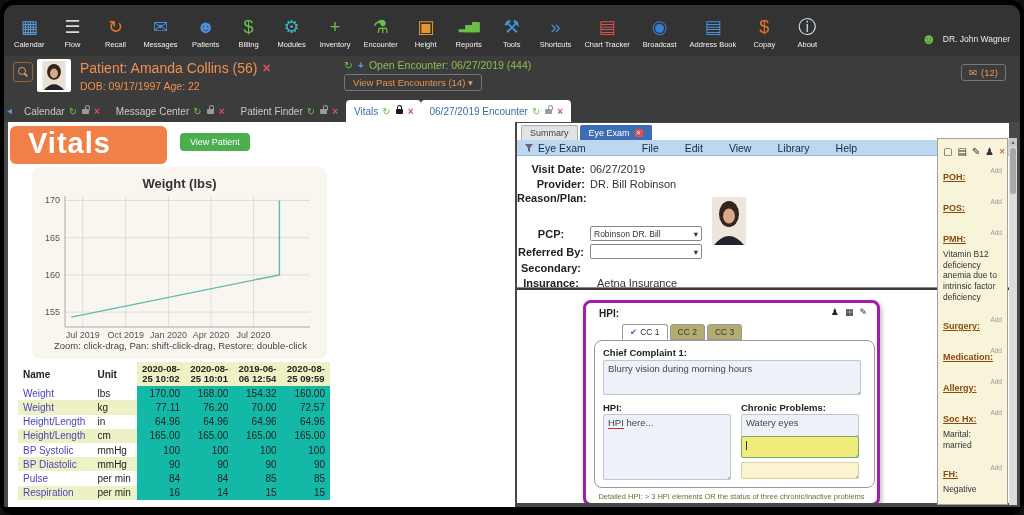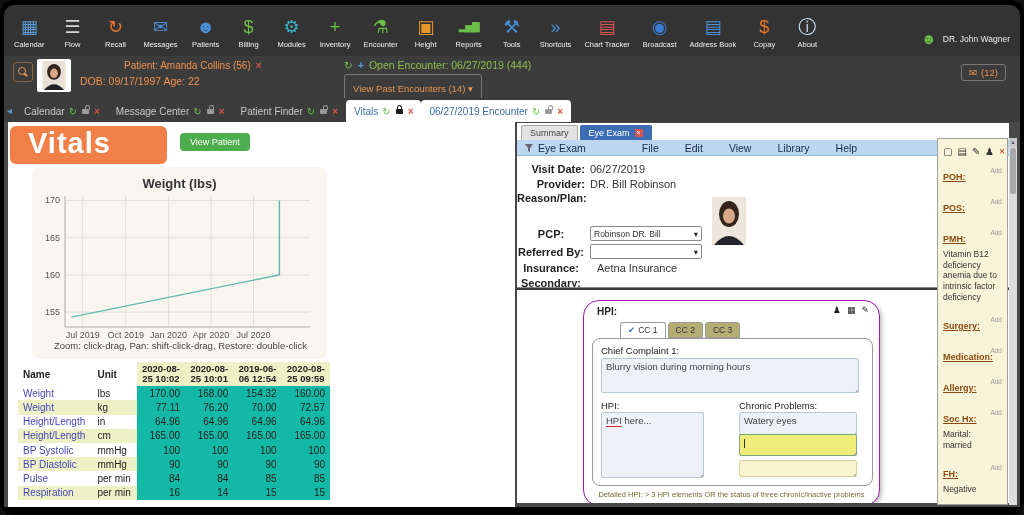--- a/index.html
+++ b/index.html
@@ -21,29 +21,29 @@
 
   
   .patient-bar { left:4px; top:56px; width:1016px; height:42px; background:#3c3c3c; }
   .search-btn { position:absolute; left:9px; top:6px; width:20px; height:20px; border:1px solid #8a6a3c; border-radius:3px; display:flex; align-items:center; justify-content:center; cursor:pointer; }
   .mag { position:relative; width:11px; height:11px; }
   .mag::before { content:""; position:absolute; left:0; top:0; width:6px; height:6px; border:1.5px solid #e8954f; border-radius:50%; }
   .mag::after { content:""; position:absolute; left:6.5px; top:7.5px; width:4px; height:1.5px; background:#e8954f; transform:rotate(45deg); }
   .pb-photo { position:absolute; left:33px; top:3px; width:34px; height:33px; background:#fff; border-radius:2px; padding:2px; }
   .pb-photo svg { width:100%; height:100%; }
   .pb-text { position:absolute; left:76px; top:4px; }
-  .pb-line1 { color:#f0914f; font-size:10px;margin-left:44px; }
+  .pb-line1 { color:#f0914f; font-size:14px; }
   .pb-line1 .x { color:#d9534f; font-weight:bold; margin-left:5px; cursor:pointer; }
   .pb-line2 { color:#f0914f; font-size:10.5px; margin-top:4px; }
   .enc-block { position:absolute; left:340px; top:3px; }
   .enc-line1 { font-size:10.5px; display:flex; gap:5px; align-items:center; }
   .enc-line1 .r { color:#6abf4b; cursor:pointer; }
   .enc-line1 .p { color:#5b9bd5; font-weight:bold; cursor:pointer; }
   .enc-line1 .t { color:#8fbf4d; }
-  .view-past { margin-top:3px; display:inline-block; border:1px solid #777; border-radius:3px; padding:8px 8px; color:#e8954f; font-size:9.5px; cursor:pointer; }
+  .view-past { margin-top:3px; display:inline-block; border:1px solid #777; border-radius:3px; padding:2px 8px; color:#e8954f; font-size:9.5px; cursor:pointer; }
   .mail-btn { position:absolute; left:957px; top:8px; border:1px solid #777; border-radius:3px; padding:2px 7px; color:#e8954f; font-size:9.5px; cursor:pointer; display:flex; gap:4px; align-items:center; }
 
   
   .tab-bar { left:4px; top:98px; width:1016px; height:24px; background:#3c3c3c; display:flex; align-items:flex-end; padding-left:3px; }
   .tab-collapse { color:#5b9bd5; font-size:10px; margin:0 4px 6px 0; cursor:pointer; }
   .wtab { display:flex; align-items:center; gap:4px; height:22px; padding:0 8px; font-size:10px; color:#c9c9c9; cursor:pointer; }
   .wtab.active { background:#fff; border-radius:4px 4px 0 0; color:#3a6ea5; }
   .wtab .refresh { color:#6abf4b; font-size:10px; }
   .wtab .close { color:#d9534f; font-weight:bold; font-size:10px; }
   .lock { display:inline-block; width:7px; height:5px; border-radius:1px; position:relative; margin:0 1px; }
@@ -89,32 +89,32 @@
   .ex-photo { left:195px; top:74px; width:34px; height:48px; }
   .ex-photo svg { width:100%; height:100%; }
   .form-rows { left:0; top:103px; width:300px; }
   .frow { display:flex; align-items:center; font-size:11px; margin-bottom:3px; }
   .frow .lbl { width:68px; text-align:center; font-weight:bold; color:#222; }
   .sel { margin-left:5px; width:112px; height:15px; border:1px solid #888; border-radius:2px; font-size:8.5px; color:#333; display:flex; align-items:center; justify-content:space-between; padding:0 3px; background:#fff; cursor:pointer; }
   .plain-val { margin-left:12px; color:#333; }
   .hdiv { left:0; top:164px; width:100%; height:3px; background:#3a3a3a; border-top:1px solid #888; }
 
   
-  .hpi-card { left:66px; top:177px; width:297px; height:206px; background:#fff; border:1px solid #a21caf; border-radius:16px; box-shadow:2px 2px 4px rgba(0,0,0,0.25); }
+  .hpi-card { left:66px; top:177px; width:297px; height:206px; background:#fff; border:3px solid #a21caf; border-radius:8px; box-shadow:2px 2px 4px rgba(0,0,0,0.25); }
   .hp { position:absolute; }
   .hpi-title { left:13px; top:5px; font-size:10px; font-weight:bold; color:#222; }
   .hpi-icons { right:10px; top:4px; display:flex; gap:6px; font-size:9px; color:#222; }
   .hpi-icons span { cursor:pointer; }
   .cc-tabs { left:36px; top:21px; display:flex; gap:2px; }
   .cc-tab { font-size:8.5px; padding:2px 7px; background:#b3ad72; border:1px solid #999; border-radius:3px 3px 0 0; color:#333; cursor:pointer; }
   .cc-tab.active { background:#fff; border-bottom-color:#fff; color:#333; display:flex; gap:3px; }
   .cc-tab.active .chk { color:#3d6db5; font-weight:bold; }
   .inner-box { left:8px; top:37px; width:281px; height:148px; border:1px solid #999; border-radius:8px; }
   .ib { position:absolute; font-size:9.5px; }
-  .ib-lbl { font-weight:normal; color:#222;text-align:center; }
+  .ib-lbl { font-weight:bold; color:#222;text-align:center; }
   .tbox { background:#eef2f8; border:1px solid #b8c6d6; border-radius:2px; font-size:9.5px; color:#444; padding:2px 4px; position:absolute; overflow:hidden; }
   .tbox::after { content:"◢"; position:absolute; right:0; bottom:-2px; font-size:6px; color:#aaa; }
   .tbox.focus { background:#f0ec7a; border:1.5px solid #7aa87a; }
   .tbox.empty2 { background:#faf5d0; border:1px solid #ddd0a0; }
   .redline { border-bottom:1px solid #d03030; }
   .caret { display:inline-block; width:1px; height:9px; background:#333; vertical-align:middle; }
   .hpi-hint { left:0; top:189px; width:100%; text-align:center; font-size:7.5px; color:#776b33; }
 
   
   .side-panel { left:937px; top:138px; width:71px; height:367px; background:#f8f4d9; border:1px solid #a0a0a0; padding:7px 5px; overflow:hidden; }
@@ -443,26 +443,26 @@
           </span>
       </div>
       <div class="frow">
         <span class="lbl">Referred By:</span>
         <span class="sel">
             <span></span>
             <span>▾</span>
           </span>
       </div>
       <div class="frow">
+        <span class="lbl">Secondary:</span>
+        <span class="plain-val"></span>
+      </div>
+      <div class="frow">
         <span class="lbl">Insurance:</span>
         <span class="plain-val">Aetna Insurance</span>
-      </div>
-      <div class="frow">
-        <span class="lbl">Secondary:</span>
-        <span class="plain-val"></span>
       </div>
     </div>
     <div class="rp hdiv"></div>
 
     <div class="rp hpi-card">
       <span class="hp hpi-title">HPI:</span>
       <div class="hp hpi-icons">
           <span>♟</span>
           <span>▦</span>
           <span>✎</span>
@@ -472,21 +472,21 @@
             <span class="chk">✔</span>
             <span>CC 1</span>
           </span>
           <span class="cc-tab"><span>CC 2</span></span>
           <span class="cc-tab"><span>CC 3</span></span>
         </div>
       <div class="hp inner-box">
         <span class="ib ib-lbl" style="left:8px;top:6px">Chief Complaint 1:</span>
         <div class="tbox" style="left:8px;top:19px;width:258px;height:35px"><span>Blurry vision during morning hours</span></div>
         <span class="ib ib-lbl" style="left:8px;top:61px">HPI:</span>
-        <div class="tbox" style="left:8px;top:73px;width:103px;height:66px"><span class="redline">HPI</span><span> here...</span></div>
+        <div class="tbox" style="left:8px;top:73px;width:128px;height:66px"><span class="redline">HPI</span><span> here...</span></div>
         <span class="ib ib-lbl" style="left:146px;top:61px">Chronic Problems:</span>
         <div>
             <div class="tbox" style="left: 146px; top: 73px; width: 118px; height: 24px;"><span>Watery eyes</span></div>
             <div class="tbox focus" style="left: 146px; top: 95px; width: 118px; height: 22px;"><span class="caret"></span></div>
             <div class="tbox empty2" style="left: 146px; top: 121px; width: 118px; height: 17px;"><span></span></div>
           </div>
       </div>
       <div class="hp hpi-hint">Detailed HPI: &gt; 3 HPI elements OR the status of three chronic/inactive problems</div>
     </div>
   </div>

